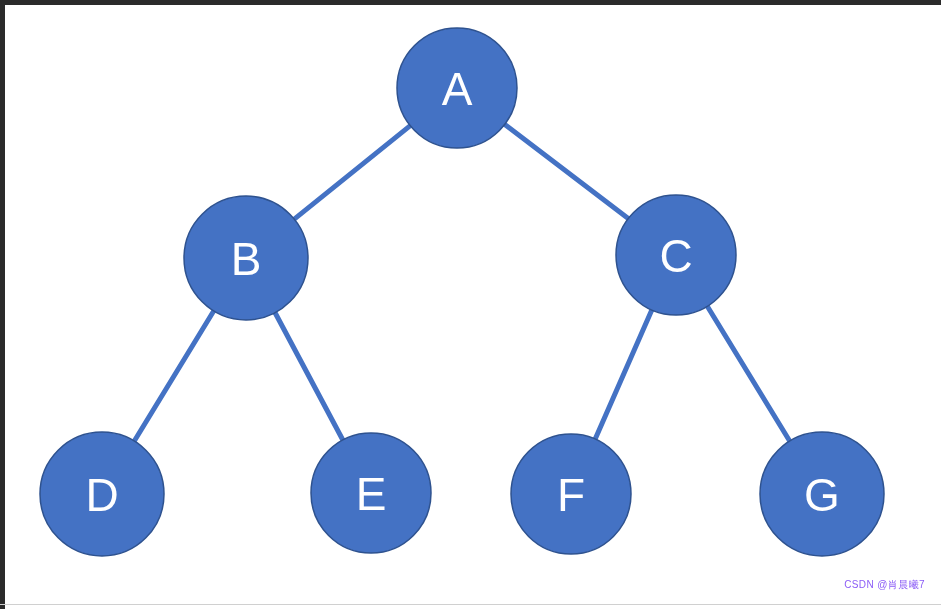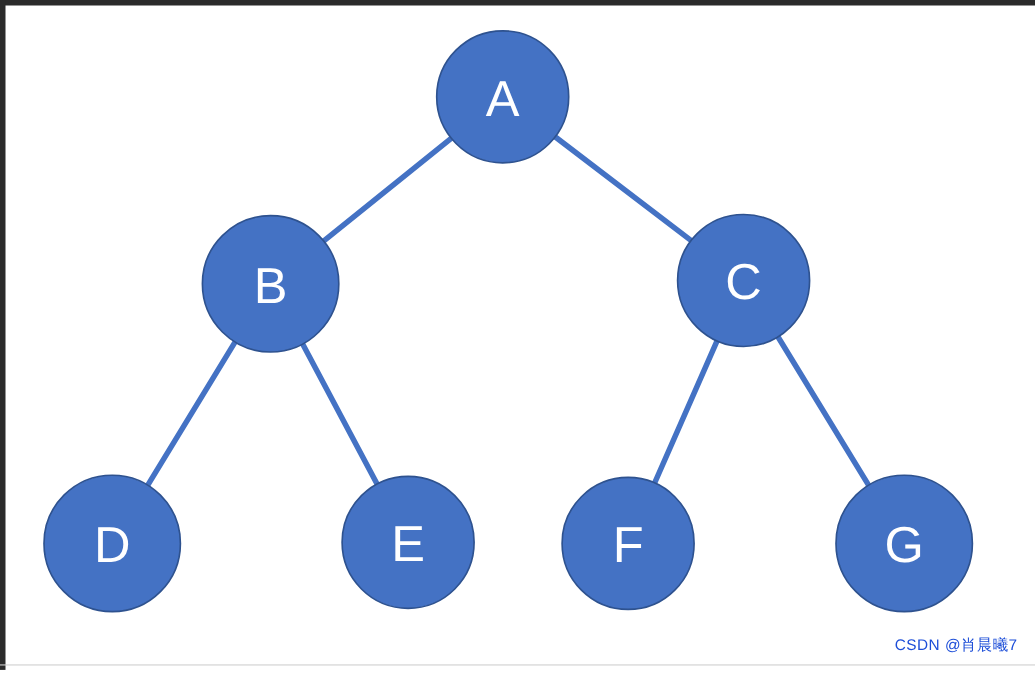--- a/index.html
+++ b/index.html
@@ -52,22 +52,22 @@
     fill: #ffffff;
     text-anchor: middle;
     dominant-baseline: central;
     font-weight: 400;
   }
   #watermark {
     position: absolute;
     right: 16px;
     top: 578px;
     font-family: "Liberation Sans", sans-serif;
-    font-size: 14px;
-    color: #1d4ed8;
+    font-size: 10px;
+    color: #8b5cf6;
     letter-spacing: 0.4px;
     white-space: nowrap;
     user-select: none;
   }
 </style>
 </head>
 <body>
 
 <div id="stage">
 

